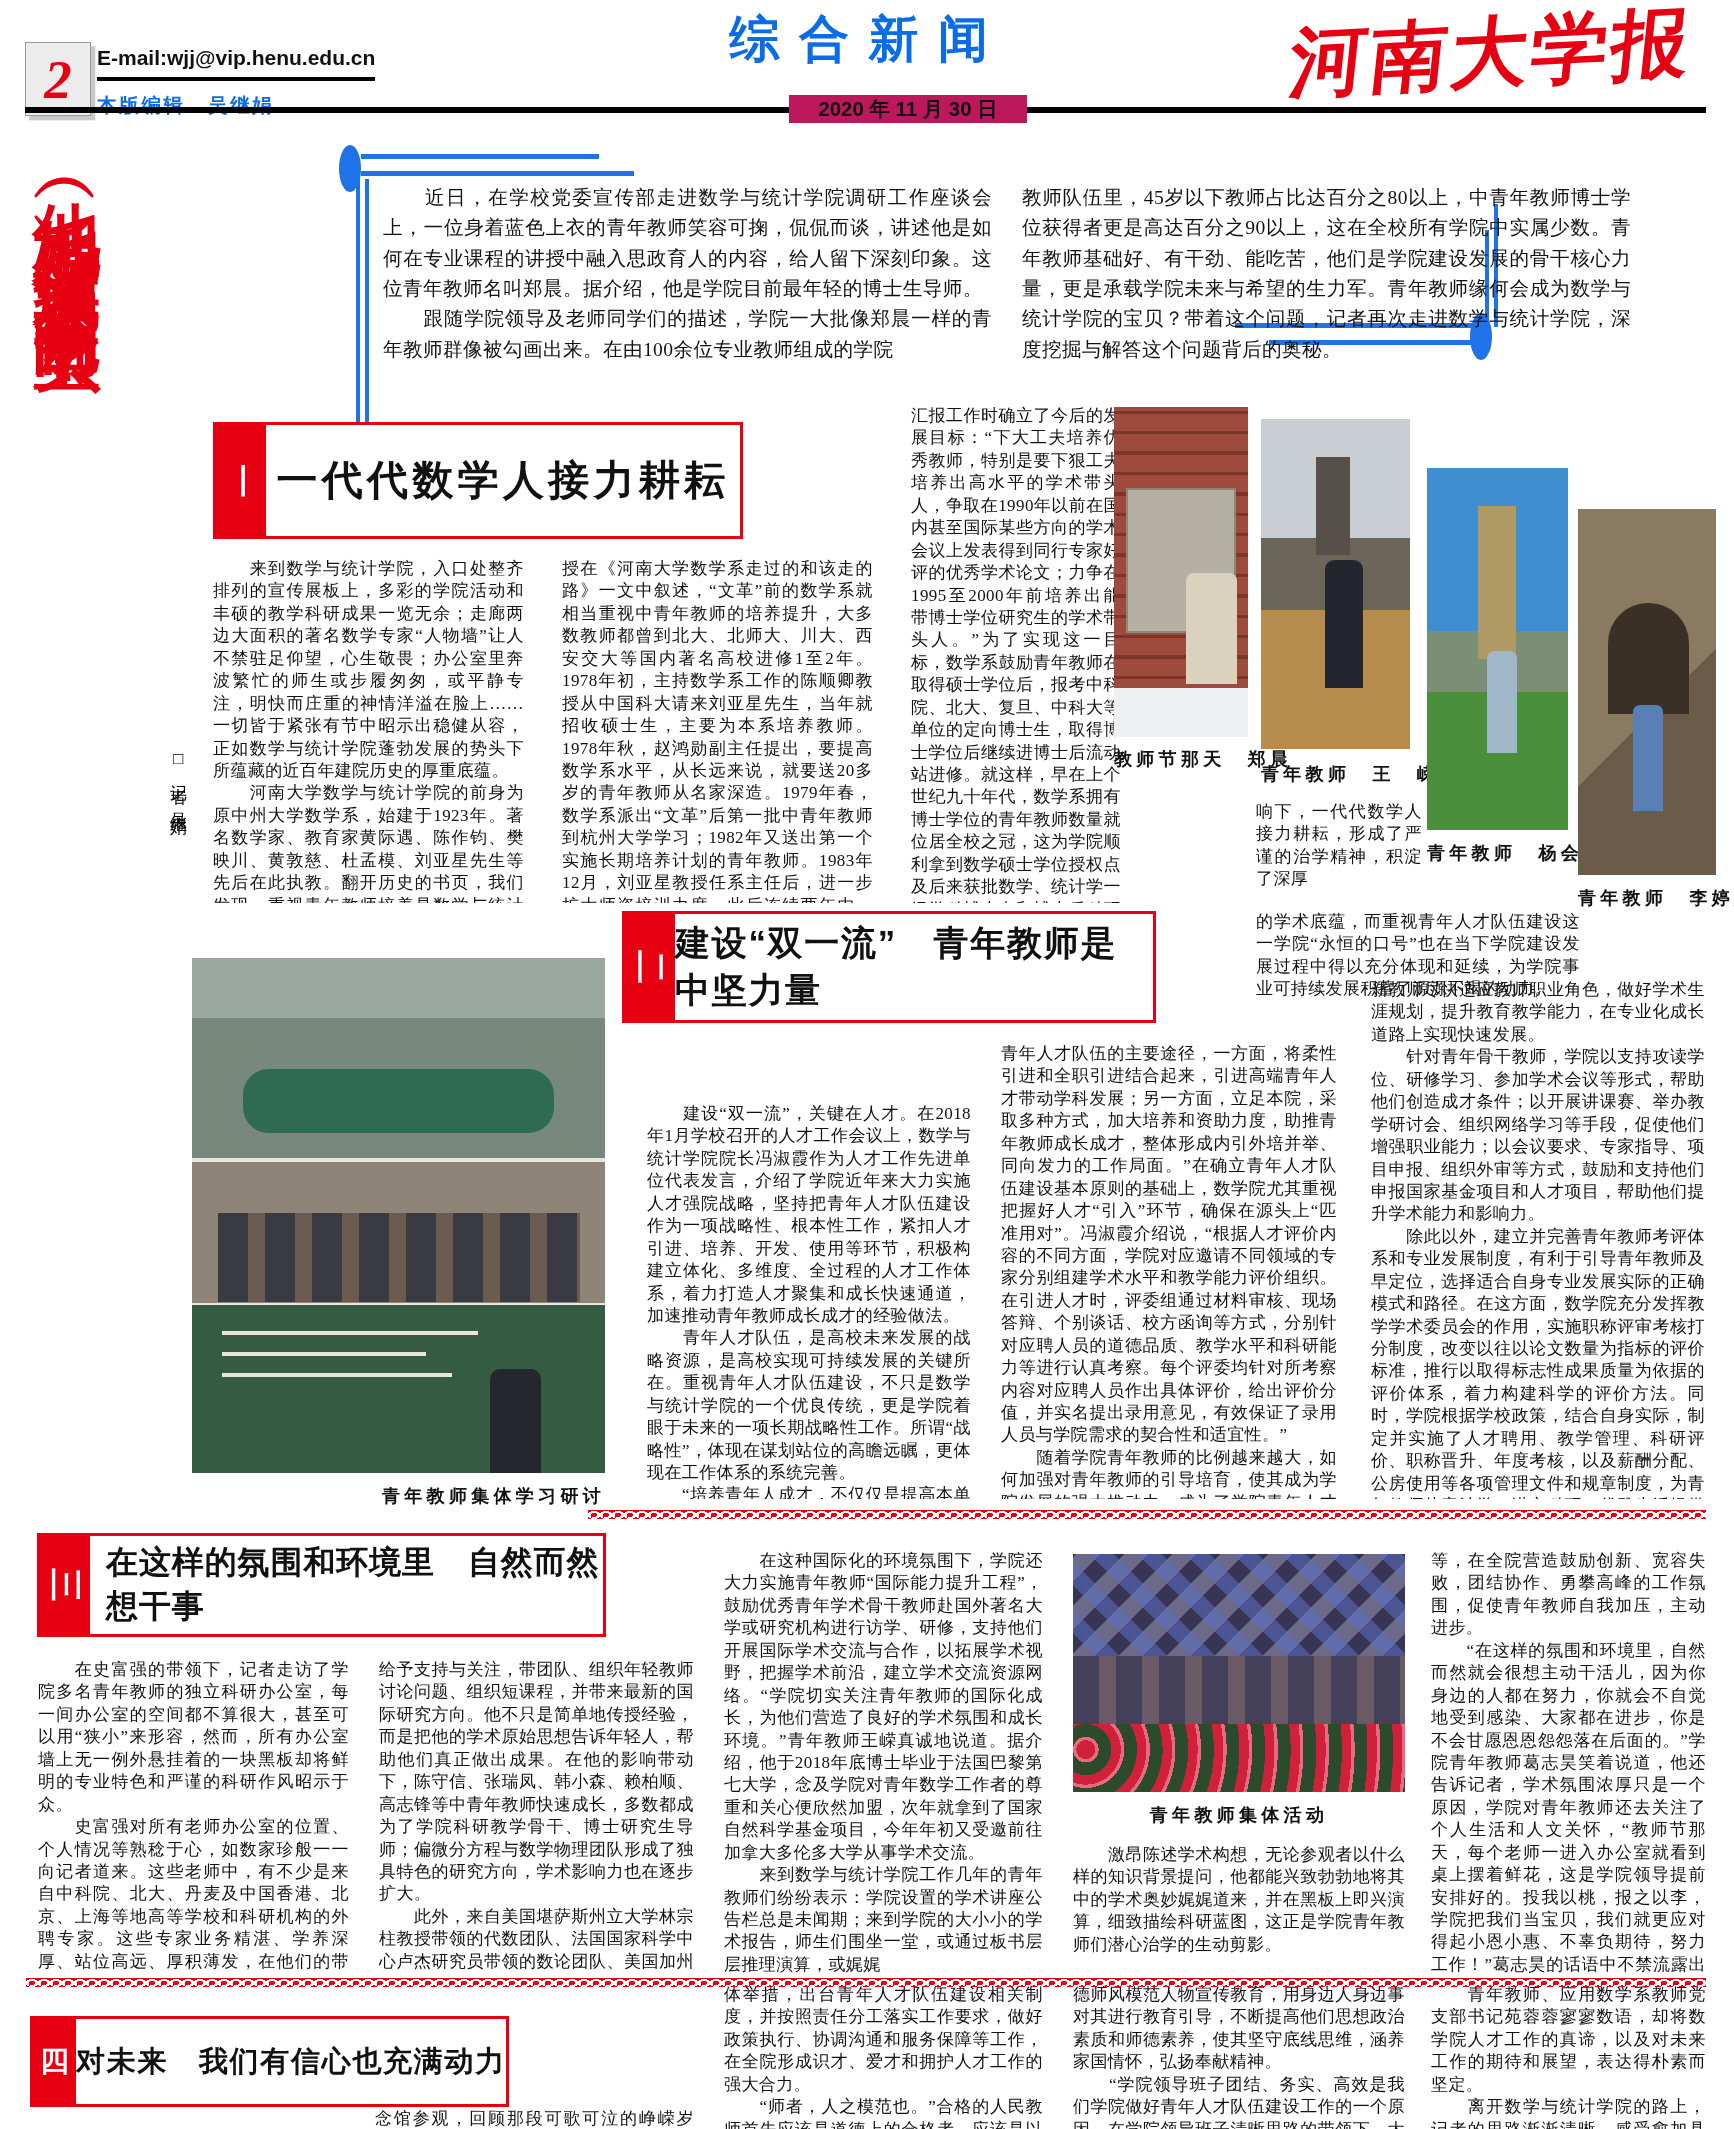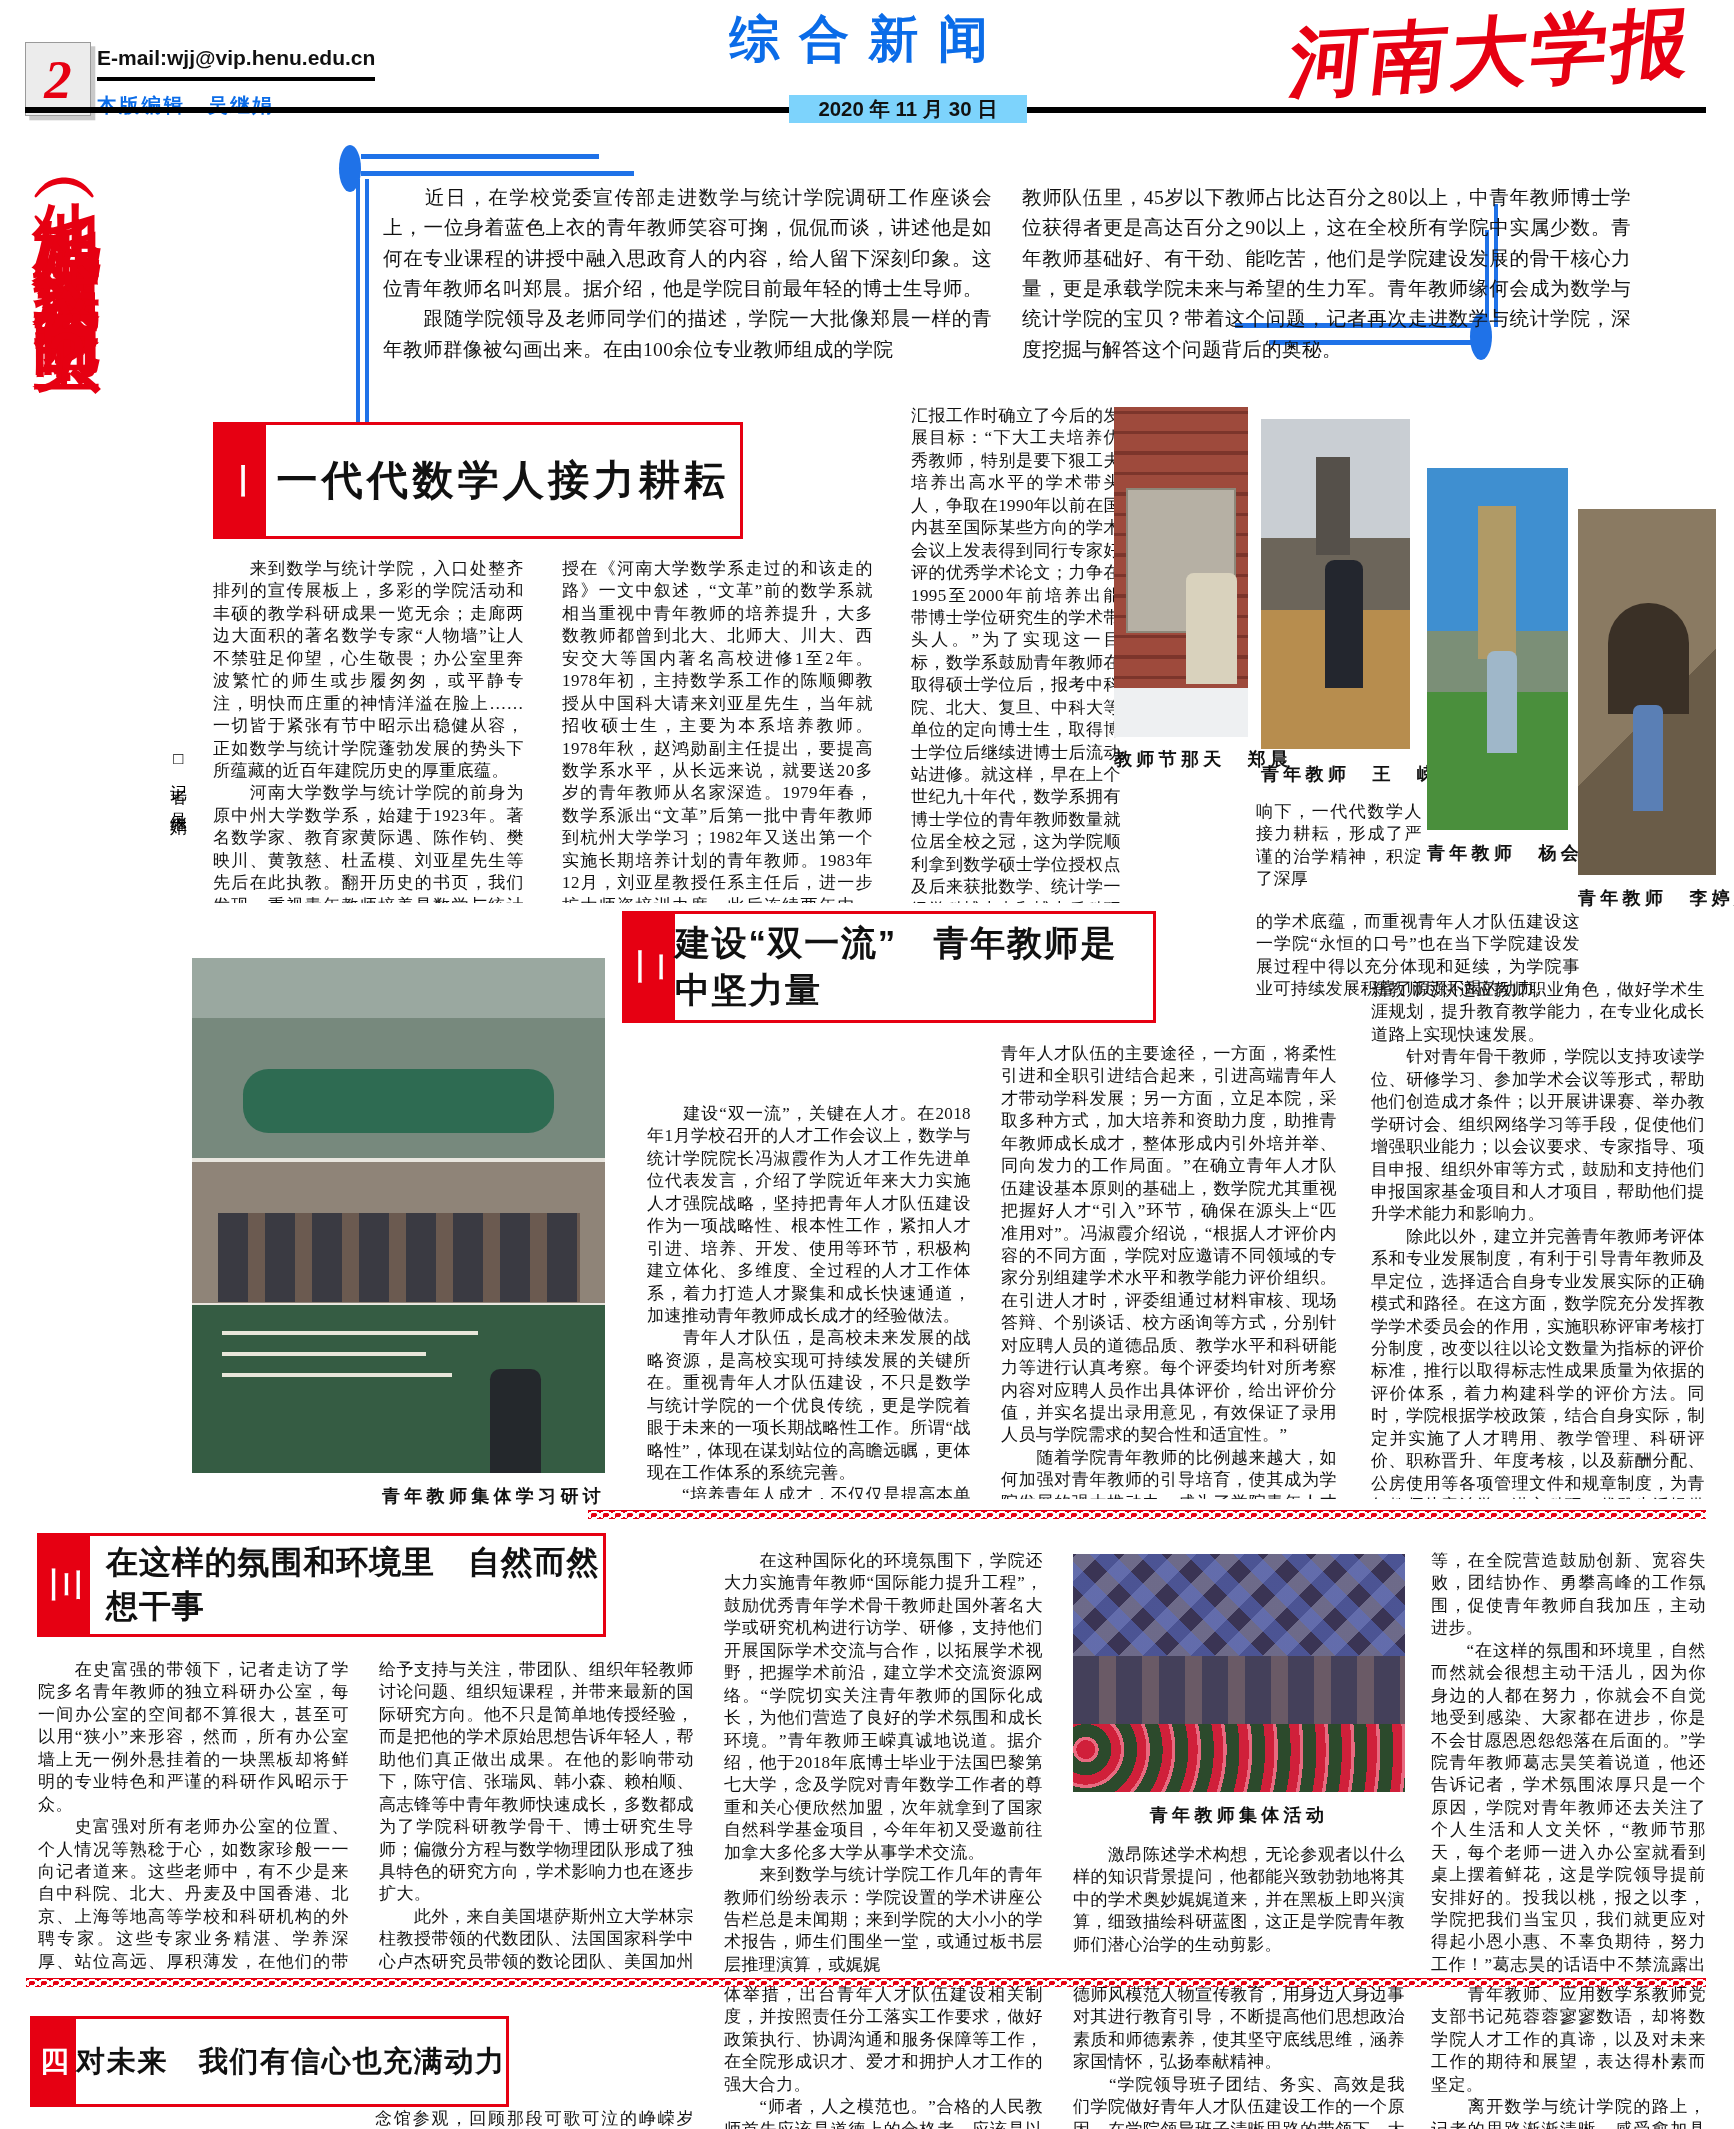--- a/index.html
+++ b/index.html
@@ -10,21 +10,21 @@
   .pagenum-box{left:25px;top:42px;width:64px;height:72px;background:#ececec;border:0.9px solid #9a9a9a;
                box-shadow:4.3px 4.3px 0 #c9c9c9;display:flex;align-items:center;justify-content:center;}
   .pagenum{color:#e60012;font-size:55px;font-weight:bold;font-style:italic;line-height:1;}
   .email{left:97px;top:46px;font-size:21px;font-weight:bold;font-family:"Liberation Sans","DejaVu Sans",sans-serif;
          border-bottom:4.3px solid #000;padding-bottom:6.8px;}
   .editor{left:97px;top:92px;font-size:19.6px;font-weight:bold;color:#0b6ce8;
           font-family:"Liberation Sans","DejaVu Sans",sans-serif;letter-spacing:2.6px;}
   .news-name{left:664px;top:6px;width:409px;text-align:center;font-size:50px;font-weight:900;color:#0b6ce8;
              font-family:"Liberation Sans","DejaVu Sans",sans-serif;letter-spacing:19.6px;}
   .head-rule{left:25px;top:107px;width:1681px;height:6px;background:#000;}
-  .date-box{left:789px;top:95px;width:238px;background:#7dd3fc;text-align:center;font-size:20.4px;font-weight:bold;
+  .date-box{left:789px;top:95px;width:238px;background:#be185d;text-align:center;font-size:20.4px;font-weight:bold;
             font-family:"Liberation Sans","DejaVu Sans",sans-serif;z-index:3;}
   .masthead{left:1261px;top:14.5px;width:460px;text-align:center;font-size:77px;font-weight:900;color:#e60012;
             transform:rotate(-3deg) skewX(-9deg);letter-spacing:3.4px;line-height:1;}
   
   .vhead{left:32px;top:149px;height:1124px;writing-mode:vertical-rl;color:#e60012;
          font-size:67px;font-weight:900;letter-spacing:8.5px;line-height:1.05;}
   .vbyline{left:167px;top:749px;height:273px;writing-mode:vertical-rl;font-size:17px;letter-spacing:3.4px;color:#000;}
   
   .col{position:absolute;font-size:17px;line-height:1.32;letter-spacing:0.4px;text-align:justify;
        white-space:pre-line;overflow:hidden;}

